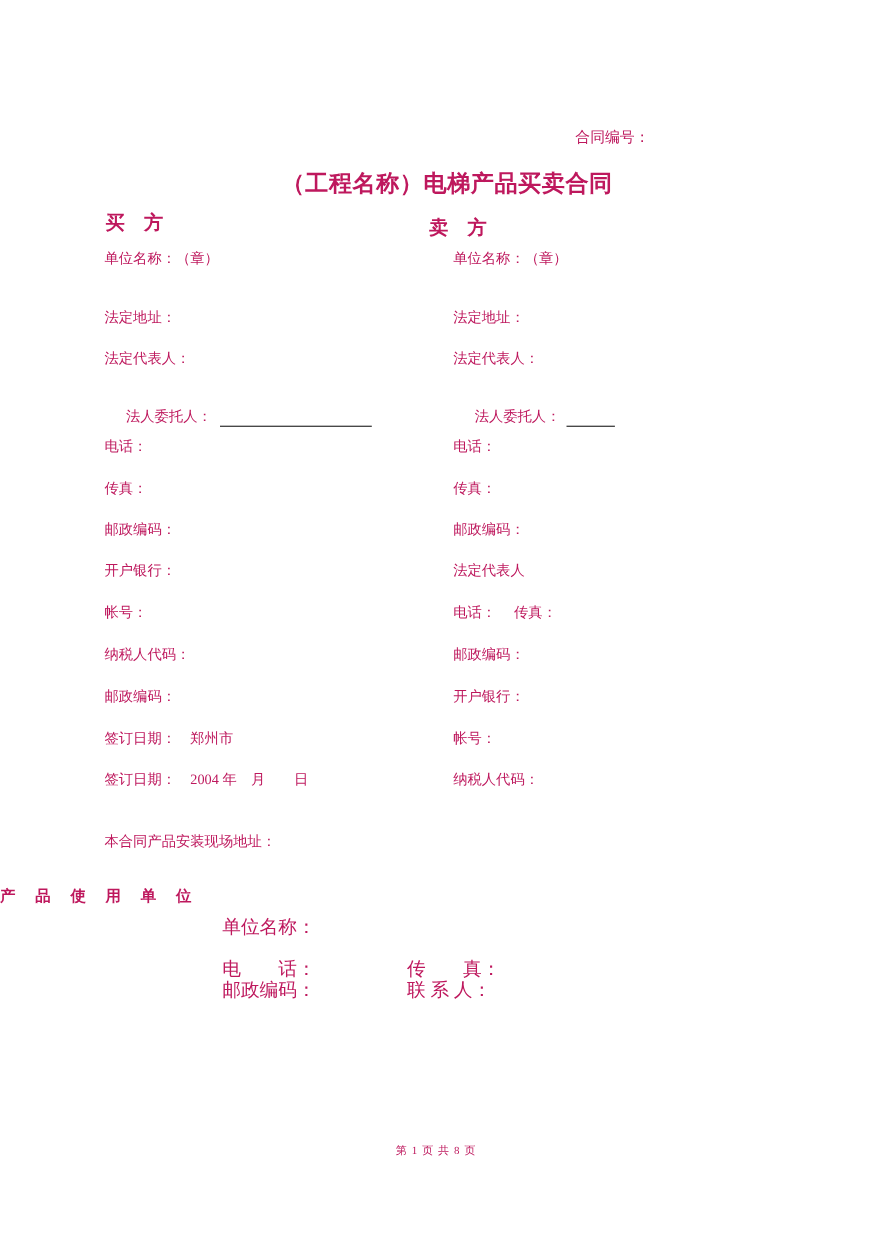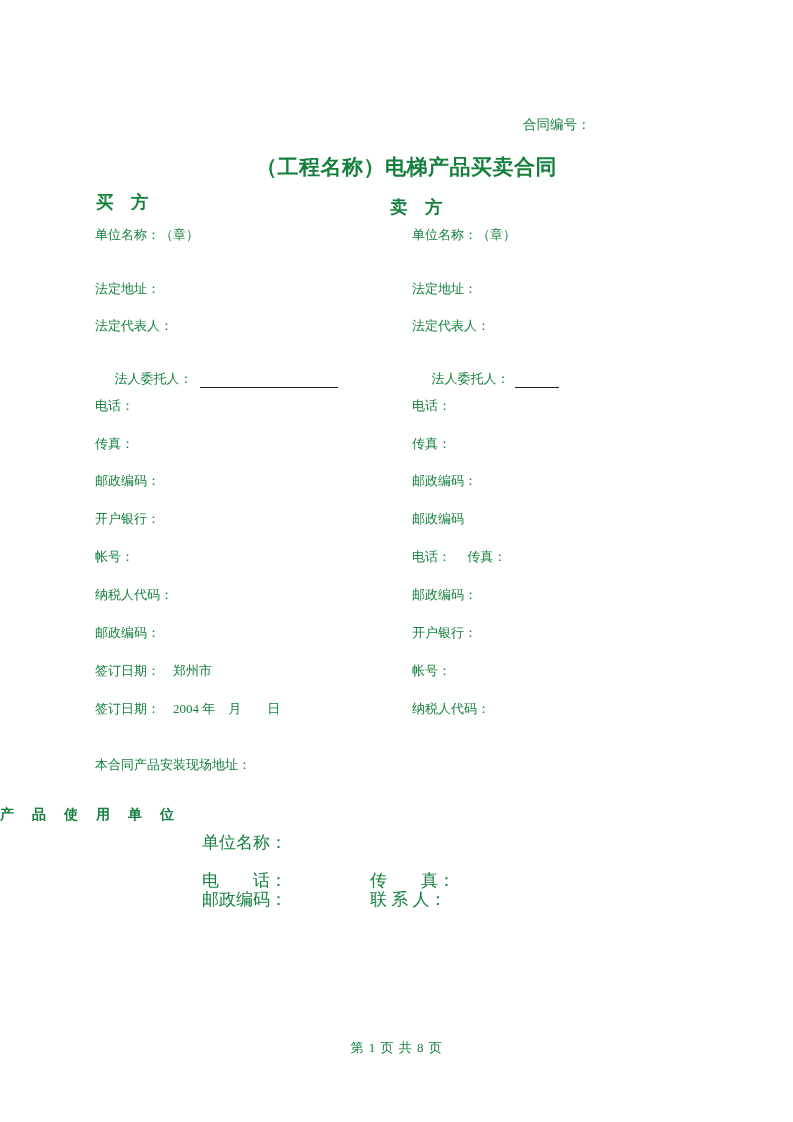--- a/index.html
+++ b/index.html
@@ -2,21 +2,21 @@
 <html><head>
 <meta charset="utf-8">
 <style>
   html, body { margin: 0; padding: 0; background: #ffffff; }
   .page {
     position: relative;
     width: 793px;
     height: 1122px;
     background: #ffffff;
     font-family: "Liberation Serif", "DejaVu Serif", serif;
-    color: #15803d;
+    color: #be185d;
     overflow: hidden;
   }
   .abs { position: absolute; white-space: pre; }
 
   .contract-no { left: 523px; top: 116px; font-size: 13.5px; }
 
   .doc-title {
     left: 0; right: 0; top: 153px;
     text-align: center;
     font-size: 21px;
@@ -53,21 +53,21 @@
     letter-spacing: 2px;
     white-space: pre;
   }
   .pu-row { position: absolute; left: 0; width: 100%; height: 19px; font-size: 17px; line-height: 18px; }
   .pu-row .pu-l { position: absolute; left: 202px; top: 0; white-space: pre; }
   .pu-row .pu-r { position: absolute; left: 370px; top: 0; white-space: pre; }
 
   .page-footer {
     left: 0; right: 0; top: 1039px;
     text-align: center;
-    font-size: 13px;
+    font-size: 10px;
     letter-spacing: 1px;
     white-space: pre;
   }
 </style>
 </head>
 <body>
 
 <div class="page">
 
   <span class="abs contract-no">合同编号：</span>
@@ -104,21 +104,21 @@
   <div class="prow" style="top:436px">
     <span class="col-l">传真：</span>
     <span class="col-r">传真：</span>
   </div>
   <div class="prow" style="top:473px">
     <span class="col-l">邮政编码：</span>
     <span class="col-r">邮政编码：</span>
   </div>
   <div class="prow" style="top:511px">
     <span class="col-l">开户银行：</span>
-    <span class="col-r">邮政编码</span>
+    <span class="col-r">法定代表人</span>
   </div>
   <div class="prow" style="top:549px">
     <span class="col-l">帐号：</span>
     <span class="col-r">电话：　 传真：</span>
   </div>
   <div class="prow" style="top:587px">
     <span class="col-l">纳税人代码：</span>
     <span class="col-r">邮政编码：</span>
   </div>
   <div class="prow" style="top:625px">

